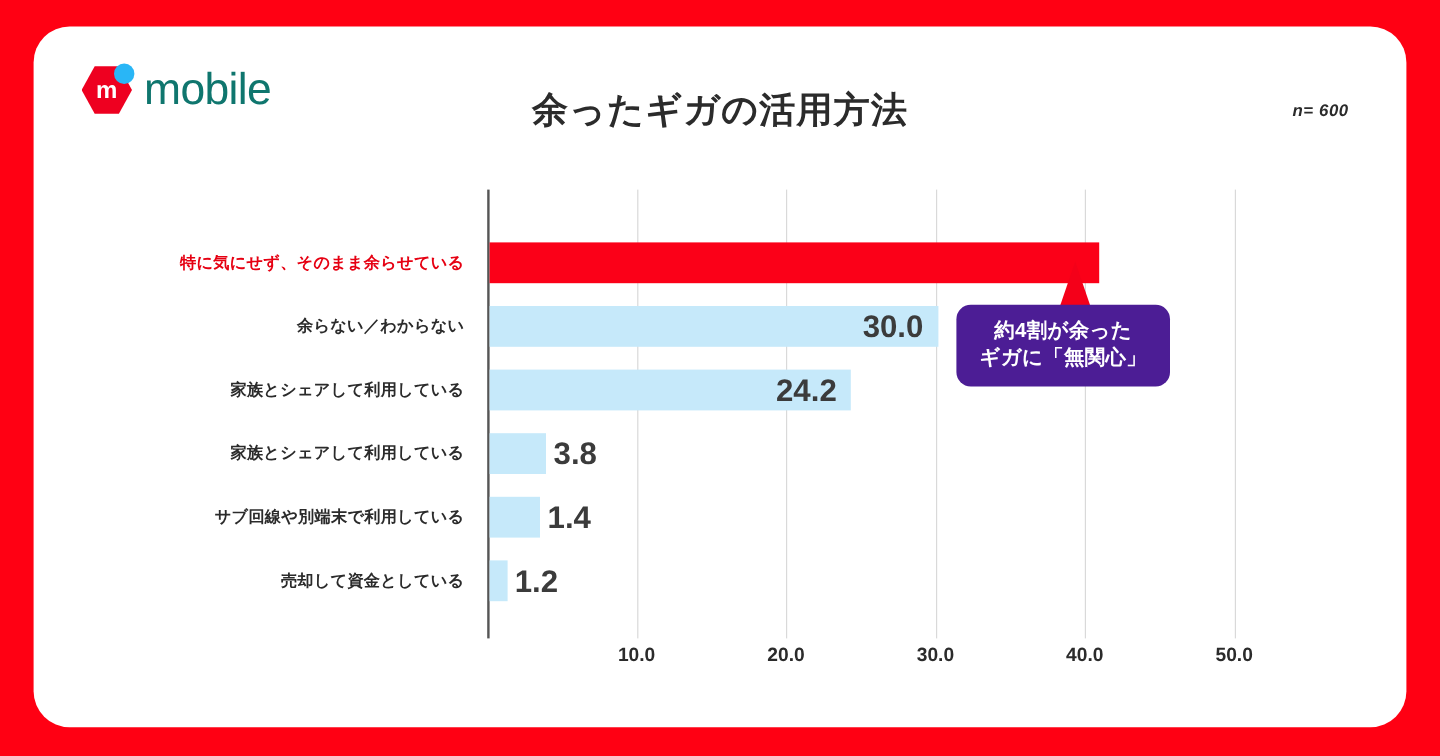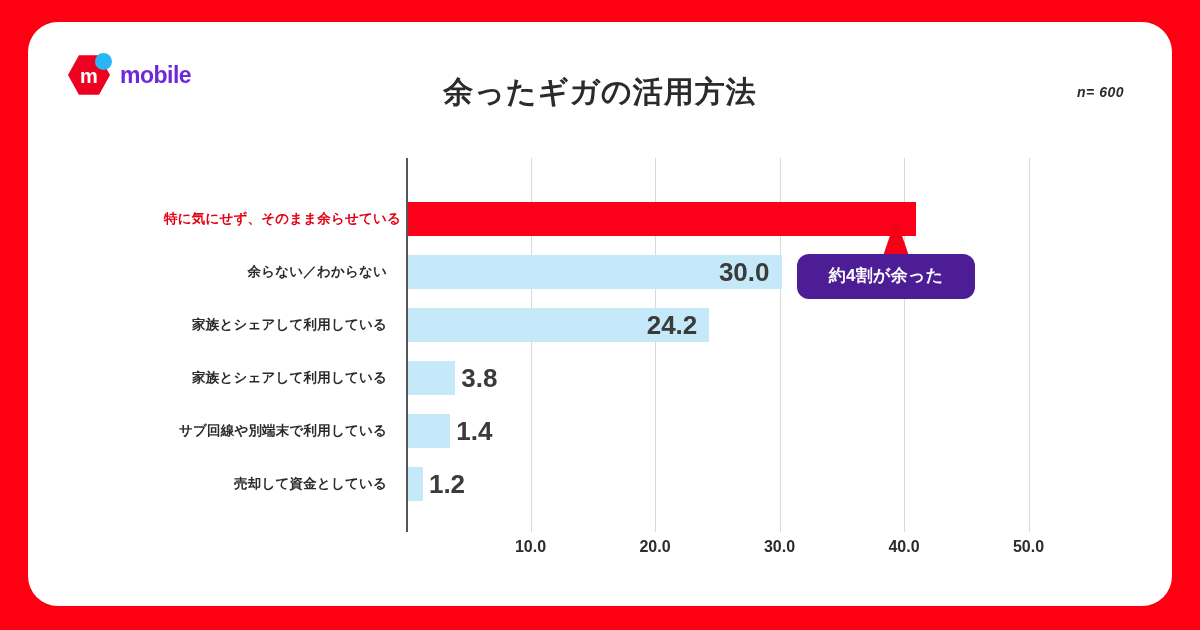--- a/index.html
+++ b/index.html
@@ -40,21 +40,21 @@
     display: flex; align-items: center; justify-content: center;
     color: #fff; font-size: 20px; font-weight: 700;
     line-height: 1; padding-top: 2px;
   }
   .dot {
     position: absolute; right: -2px; top: -1px;
     width: 17px; height: 17px; border-radius: 50%;
     background: #29B6F6;
   }
   .brand-word {
-    font-size: 23px; font-weight: 700; color: #6d28d9;
+    font-size: 37px; font-weight: 400; color: #0f766e;
     letter-spacing: -0.5px;
   }
 
   .title {
     position: absolute; left: 0; right: 0; top: 50px;
     text-align: center;
     font-size: 30px; font-weight: 700; color: #2b2b2b;
     letter-spacing: 1px;
   }
 
@@ -111,21 +111,21 @@
   }
   .bar-value.inside.on-red { color: #ffffff; }
   .cat-labels { position: absolute; left: 0; top: 136px; width: 372px; }
   .cat-row {
     position: absolute; left: 0; width: 372px; height: 46px;
     display: flex; align-items: center; justify-content: flex-end;
     padding-right: 13px;
     font-size: 13.5px; font-weight: 700; color: #2b2b2b;
     letter-spacing: 0.2px;
   }
-  .cat-row.highlight { color: #E60012; margin-left: 14px; }
+  .cat-row.highlight { color: #E60012; }
 
   
   .callout {
     position: absolute;
     left: 769px; top: 232px;
     width: 178px;
     background: #4c1d95;
     border-radius: 12px;
     padding: 11px 8px 12px;
     text-align: center;
@@ -204,16 +204,17 @@
         </div>
         <div class="row" style="top: 303px; width: 680px;">
           <div class="bar" style="width: 14.94px;"></div>
           <div class="bar-value" style="left: 22.94px;">1.2</div>
         </div>
       </div>
 
     <div class="callout-arrow"></div>
     <div class="callout">
       <div>約4割が余った</div>
+      <div>ギガに「無関心」</div>
     </div>
 
   </div>
 </div>
 
 </body></html>

